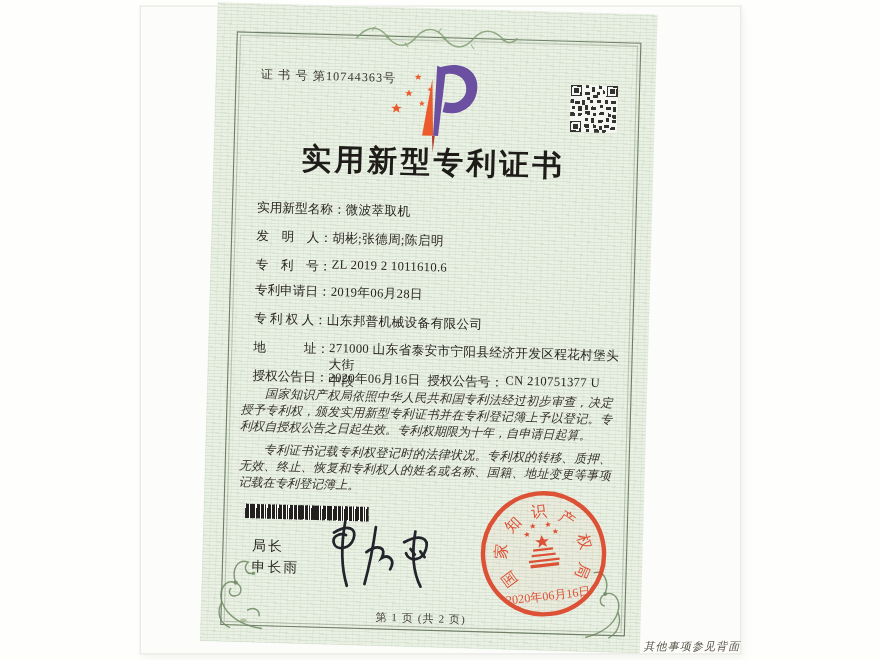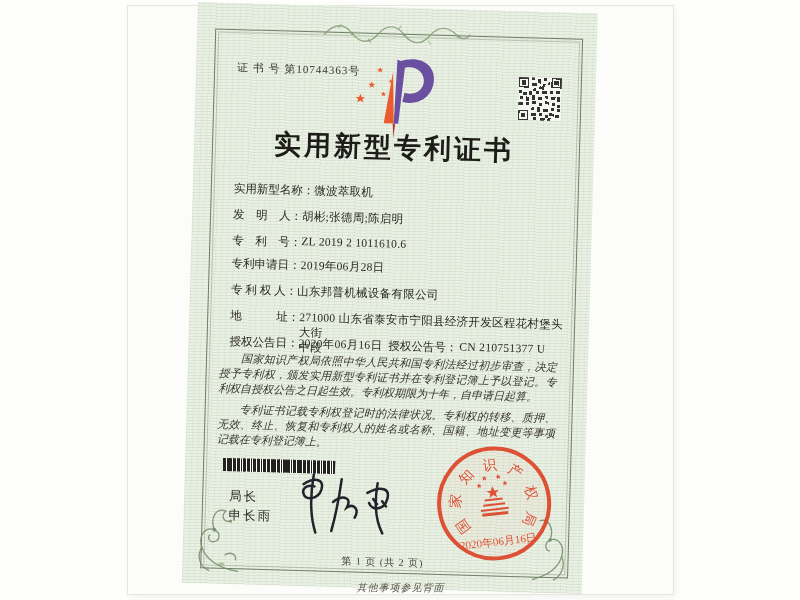--- a/index.html
+++ b/index.html
@@ -69,21 +69,21 @@
   .signature{position:absolute;left:105px;top:463px;width:110px;height:70px;}
   .seal{
     position:absolute;left:249px;top:432px;width:122px;height:122px;
     transform:rotate(-8deg);opacity:.93;
   }
   .page-no{
     position:absolute;left:0;top:548px;width:100%;text-align:center;
     font-size:10px;letter-spacing:1px;color:#44403a;
   }
   .back-note{
-    position:absolute;left:0;top:575px;width:100%;text-align:center;
+    position:absolute;left:0;top:575px;width:100%;text-align:right;
     font-size:10px;font-style:italic;color:#595449;letter-spacing:1px;
   }
   svg{display:block;}
 </style>
 </head>
 <body>
 
 <div class="paper">
   <div class="panel">
 

